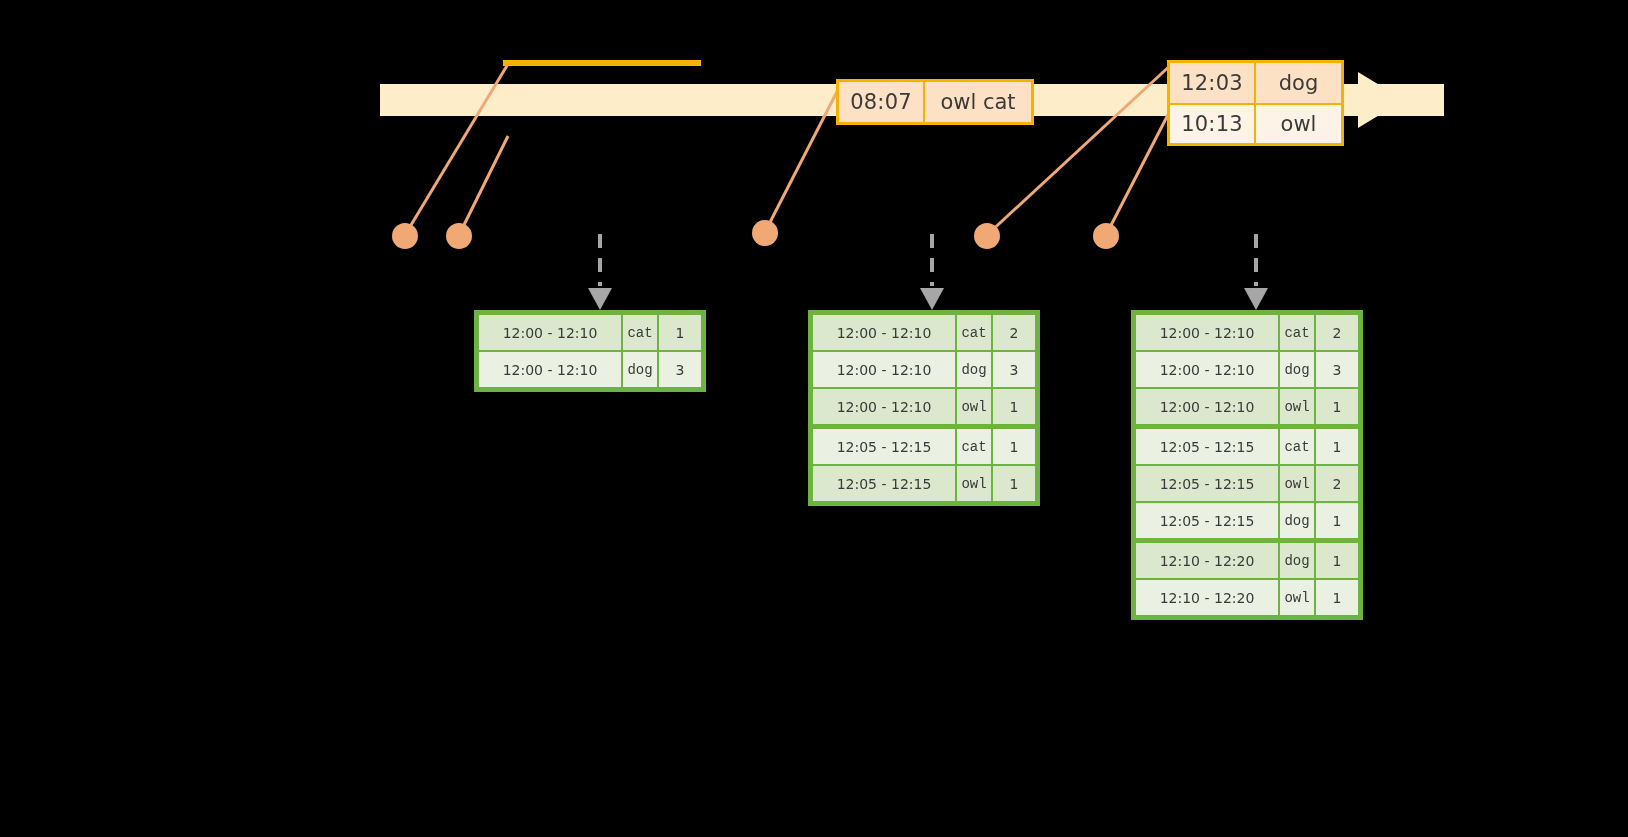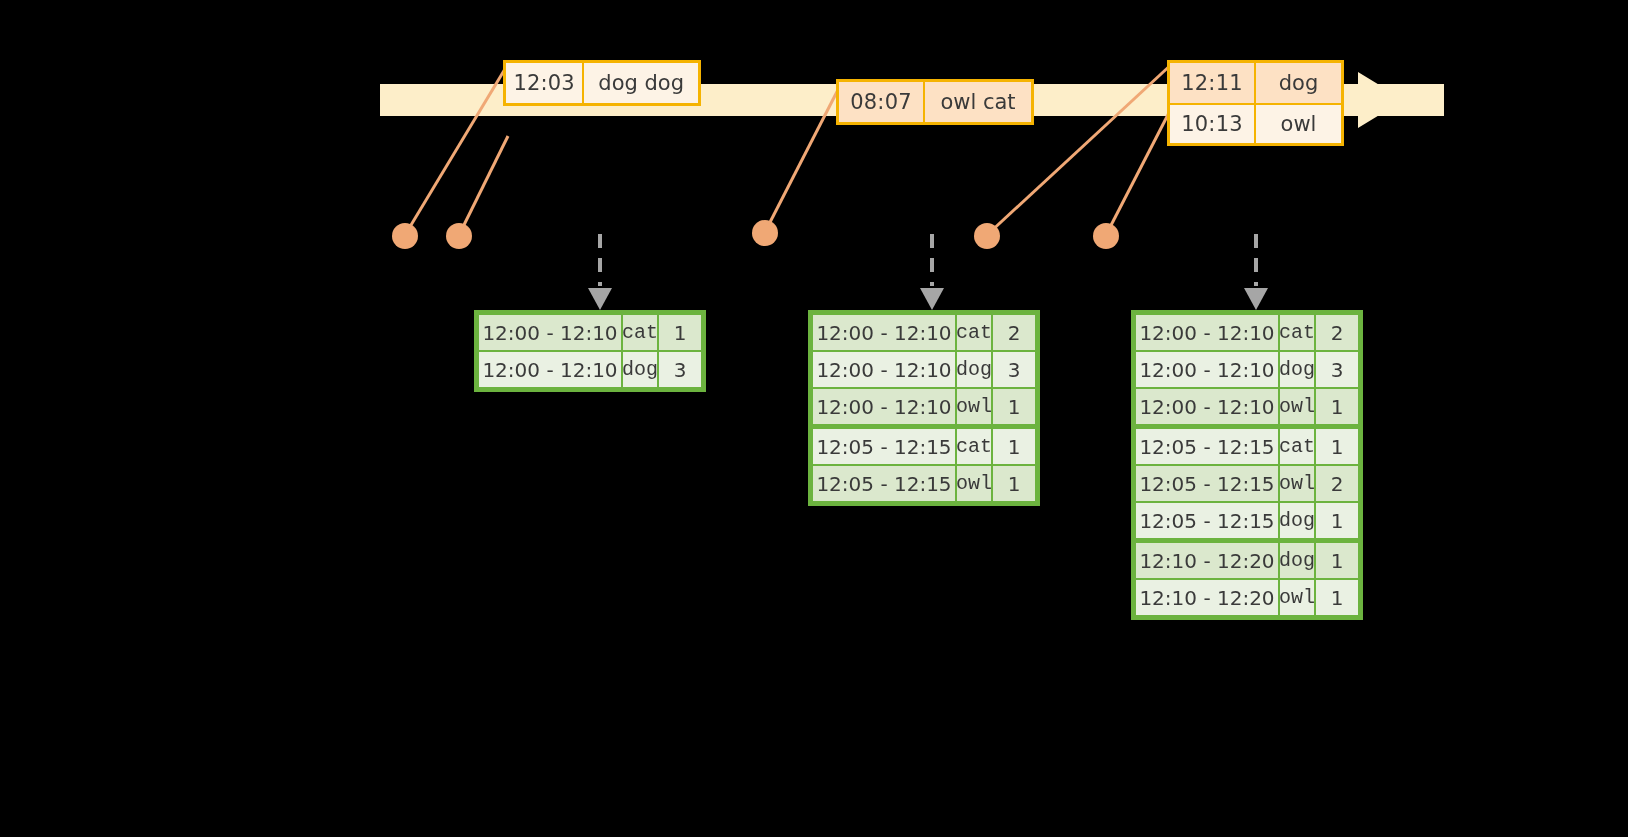--- a/index.html
+++ b/index.html
@@ -82,21 +82,21 @@
     display: flex;
     height: 37px;
     box-sizing: border-box;
   }
   .rt-row.stripe-a .rt-cell { background: #dbe8cd; }
   .rt-row.stripe-b .rt-cell { background: #eaf1e3; }
   .rt-cell {
     display: flex;
     align-items: center;
     justify-content: center;
-    font-size: 20px;
+    font-size: 14px;
     box-sizing: border-box;
     margin: 1px;
     white-space: nowrap;
   }
   .rt-win { width: 142px; }
   .rt-key { width: 34px; font-family: Liberation Mono, monospace; }
   .rt-cnt { width: 42px; }
 
   
   .rt-row.group-end { margin-bottom: 3px; }
@@ -134,36 +134,32 @@
       <line x1="1256" y1="234" x2="1256" y2="286"></line>
     </g>
     <g fill="#a6a6a6">
       <polygon points="588,288 612,288 600,310"></polygon>
       <polygon points="920,288 944,288 932,310"></polygon>
       <polygon points="1244,288 1268,288 1256,310"></polygon>
     </g>
   </svg>
 
   <div class="event-box" style="left:503px; top:60px; width:198px;">
-    <div class="event-row shade-b">
-      <div class="ev-time">12:03</div>
-      <div class="ev-words">dog dog</div>
-    </div>
   </div>
 
   <div class="event-box" style="left:836px; top:79px; width:198px;">
     <div class="event-row shade-a">
       <div class="ev-time">08:07</div>
       <div class="ev-words">owl cat</div>
     </div>
   </div>
 
   <div class="event-box" style="left:1167px; top:60px; width:177px;">
     <div class="event-row shade-a">
-      <div class="ev-time">12:11</div>
+      <div class="ev-time">12:03</div>
       <div class="ev-words">dog</div>
     </div>
     <div class="event-row shade-b">
       <div class="ev-time">10:13</div>
       <div class="ev-words">owl</div>
     </div>
   </div>
 
   <div class="result-table" id="rt0" style="left:474px; top:310px;">
       <div class="rt-row stripe-a">

